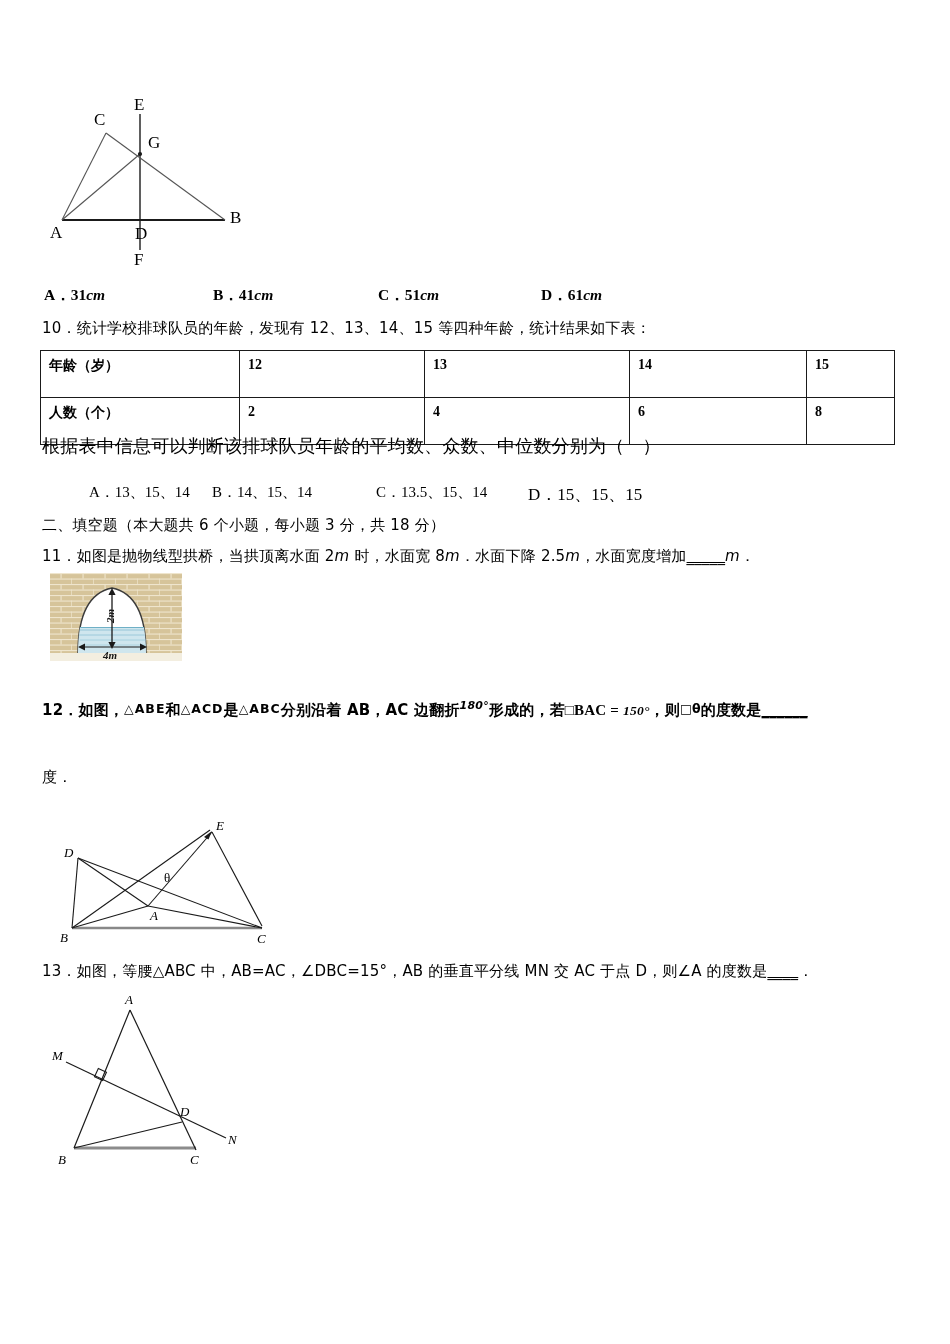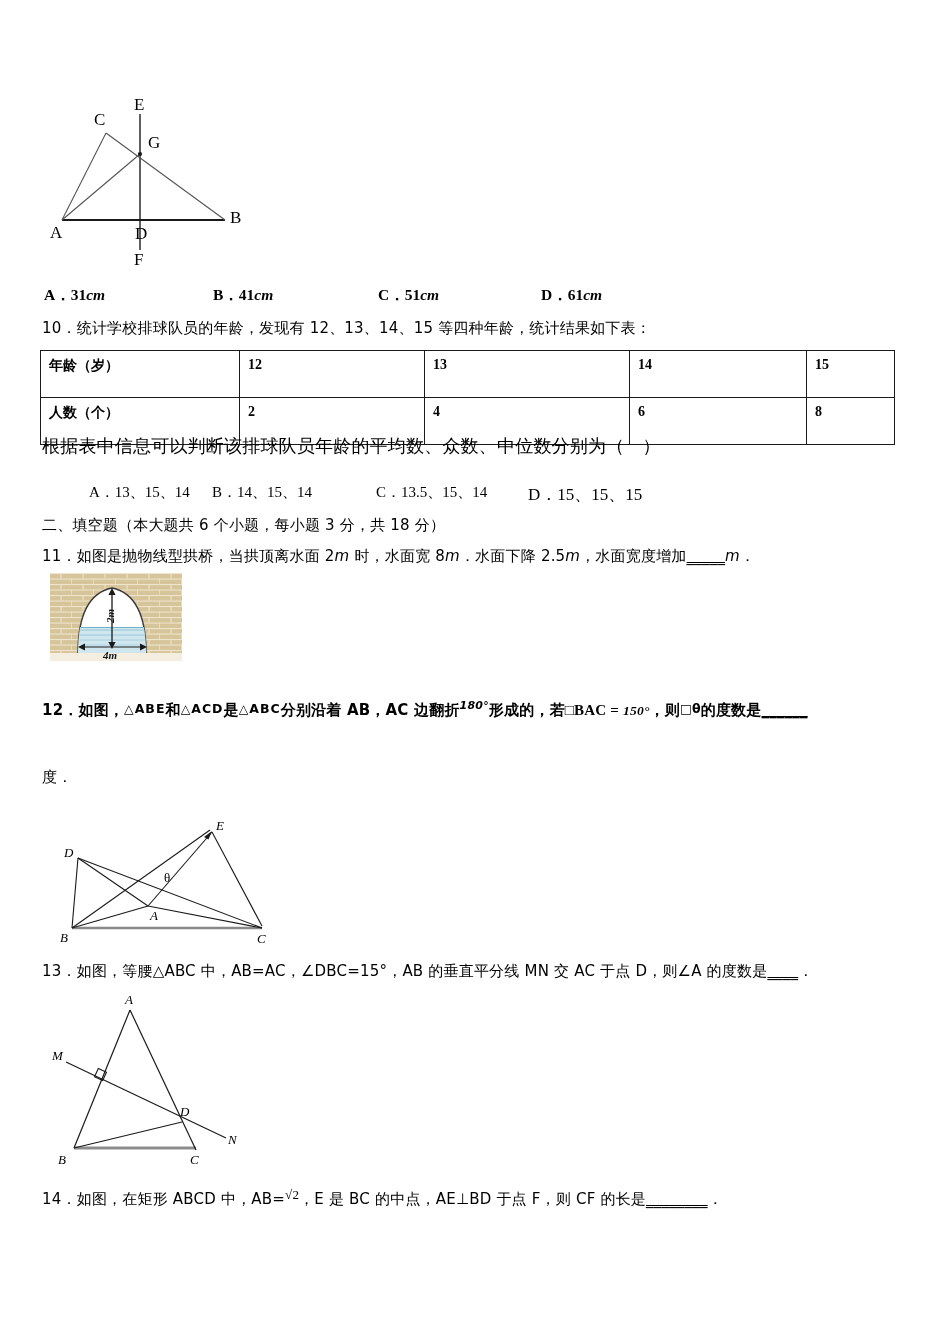--- a/index.html
+++ b/index.html
@@ -277,17 +277,14 @@
 
       <text x="75" y="18" font-size="13" font-style="italic">A</text>
       <text x="8" y="178" font-size="13" font-style="italic">B</text>
       <text x="140" y="178" font-size="13" font-style="italic">C</text>
       <text x="130" y="130" font-size="13" font-style="italic">D</text>
       <text x="2" y="74" font-size="13" font-style="italic">M</text>
       <text x="178" y="158" font-size="13" font-style="italic">N</text>
     </svg>
   </div>
 
-  <div class="txt cn" style="left:42px; top:1186px; font-size:15px;">
-    <span>14．如图，在矩形 ABCD 中，AB=</span><span style="font-family:'Liberation Serif','DejaVu Serif',serif; font-size:13px; vertical-align:5px;">√2</span><span>，E 是 BC 的中点，AE⊥BD 于点 F，则 CF 的长是</span><span class="blank-u">________</span><span>．</span>
-  </div>
 
 </div>
 
 </body></html>

